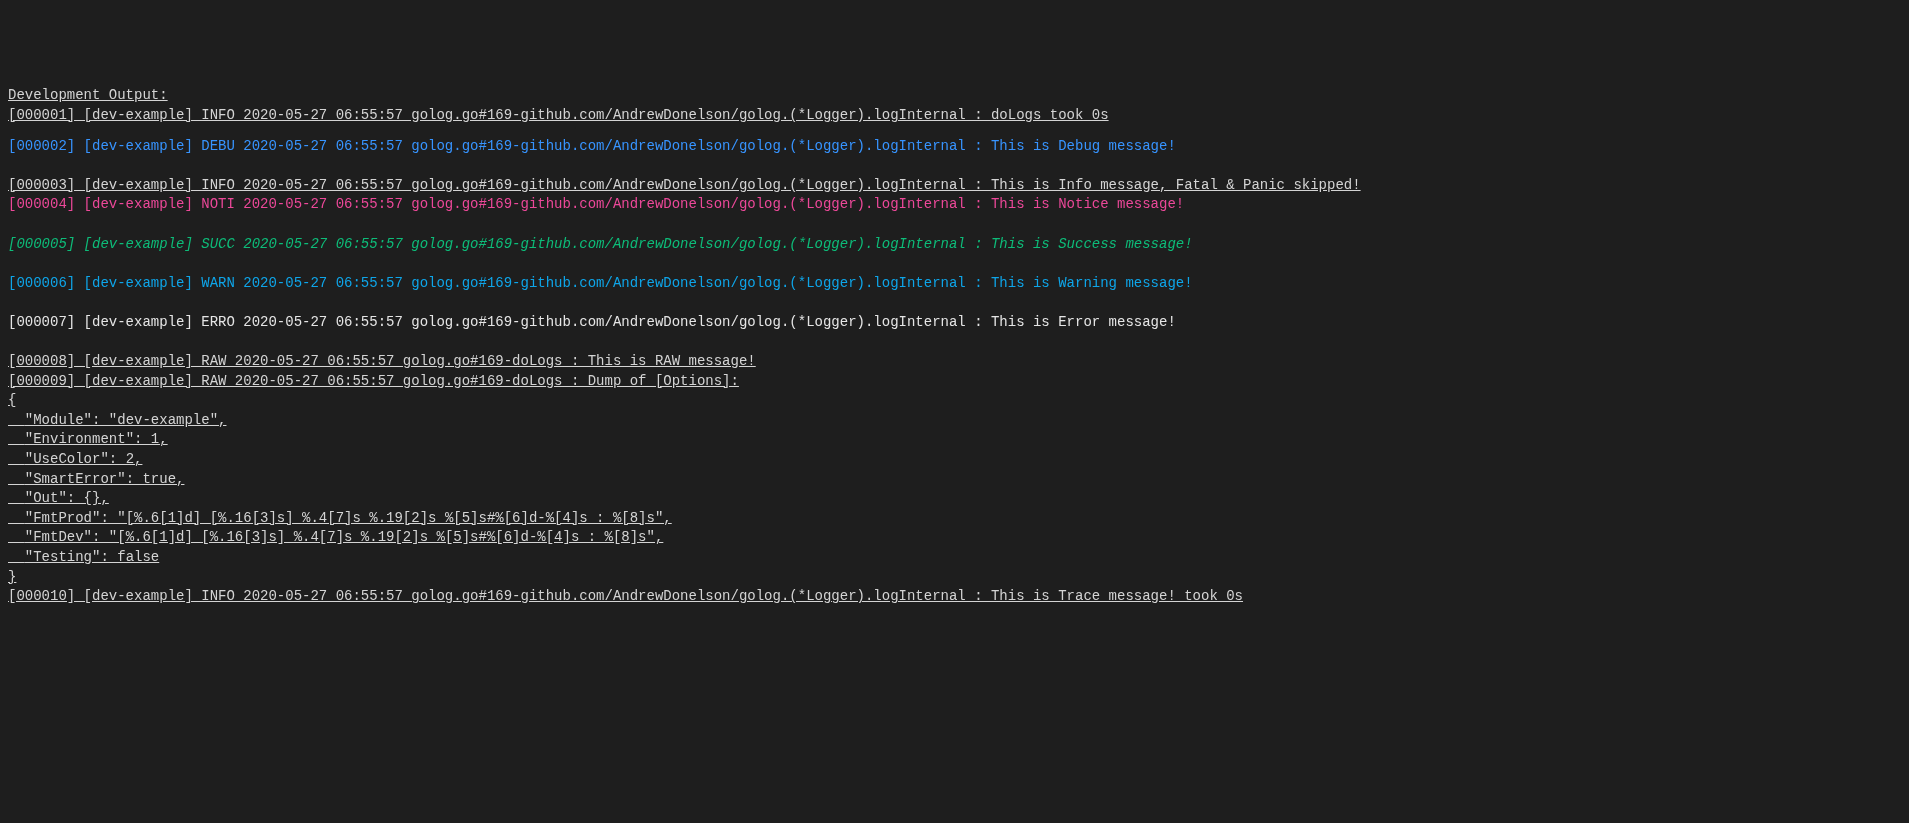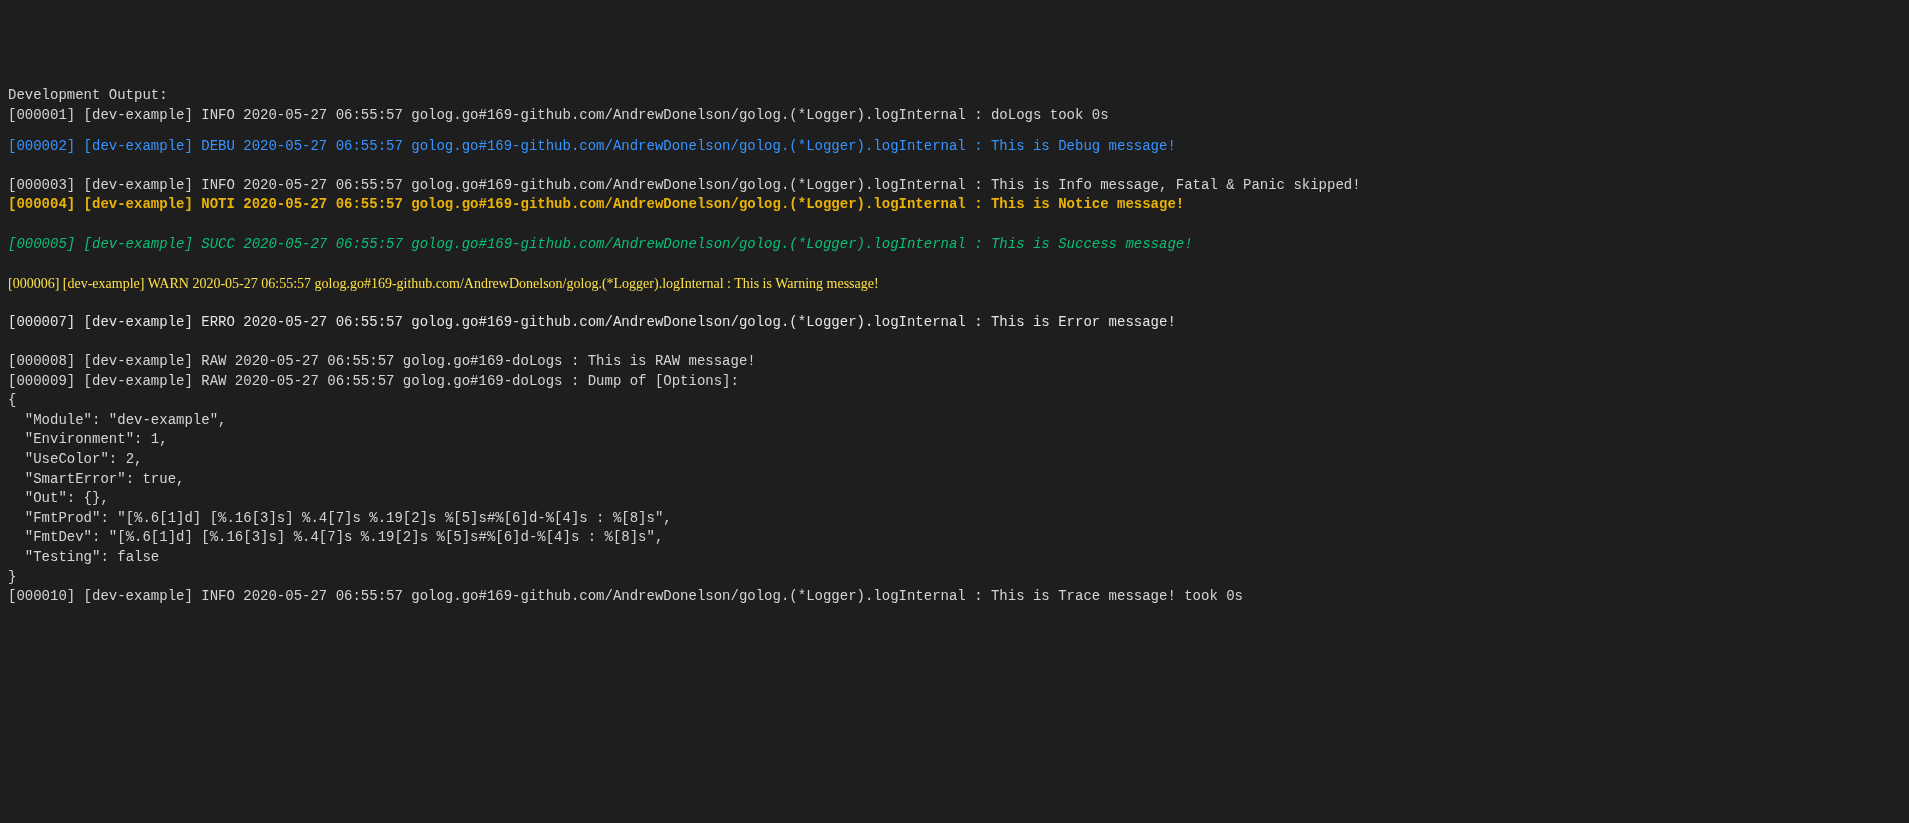--- a/index.html
+++ b/index.html
@@ -13,25 +13,25 @@
       font-size: 14px;
       color: #d4d4d4;
       padding: 8px;
       white-space: pre-wrap;
       word-wrap: break-word;
       line-height: 1.4;
     }
     .log-line {
       display: block;
     }
-    .color-white { color: #d4d4d4; }
+    .color-white { color: #d4d4d4; text-decoration: underline; }
     .color-cyan { color: #3794ff; margin-top: 11px; }
-    .color-blue { color: #eab308; font-weight: bold; }
+    .color-blue { color: #ec4899; }
     .color-green { color: #0dbc79; font-style: italic; }
-    .color-yellow { color: #fde047; font-family: Liberation Serif, serif; }
+    .color-yellow { color: #0ea5e9; }
     .color-red { color: #e5e5e5; }
     .blank-line {
       height: 1.4em;
     }
   </style>
 </head>
 <body>
 
 
 

